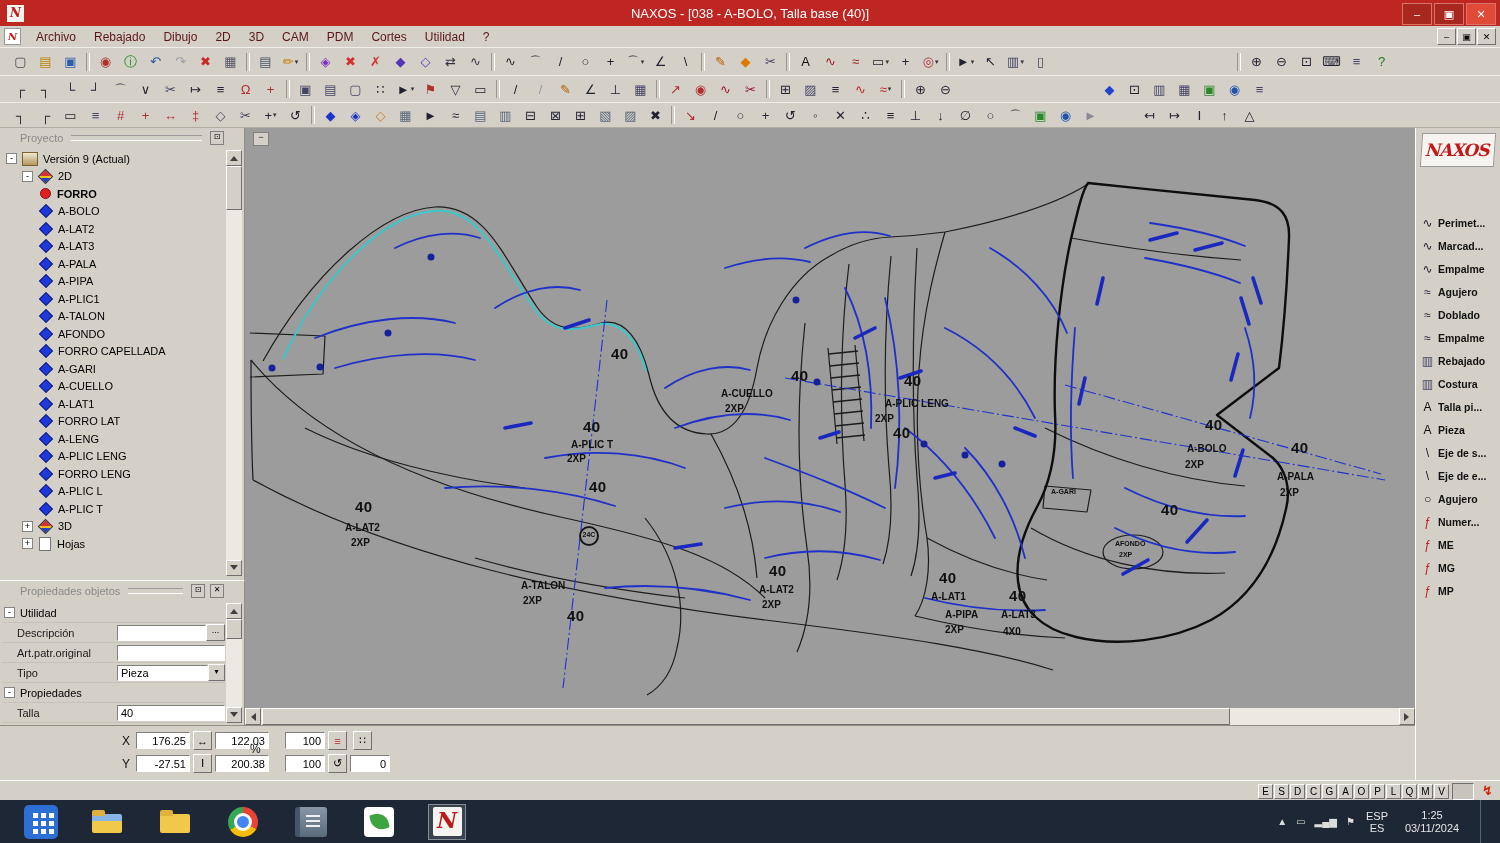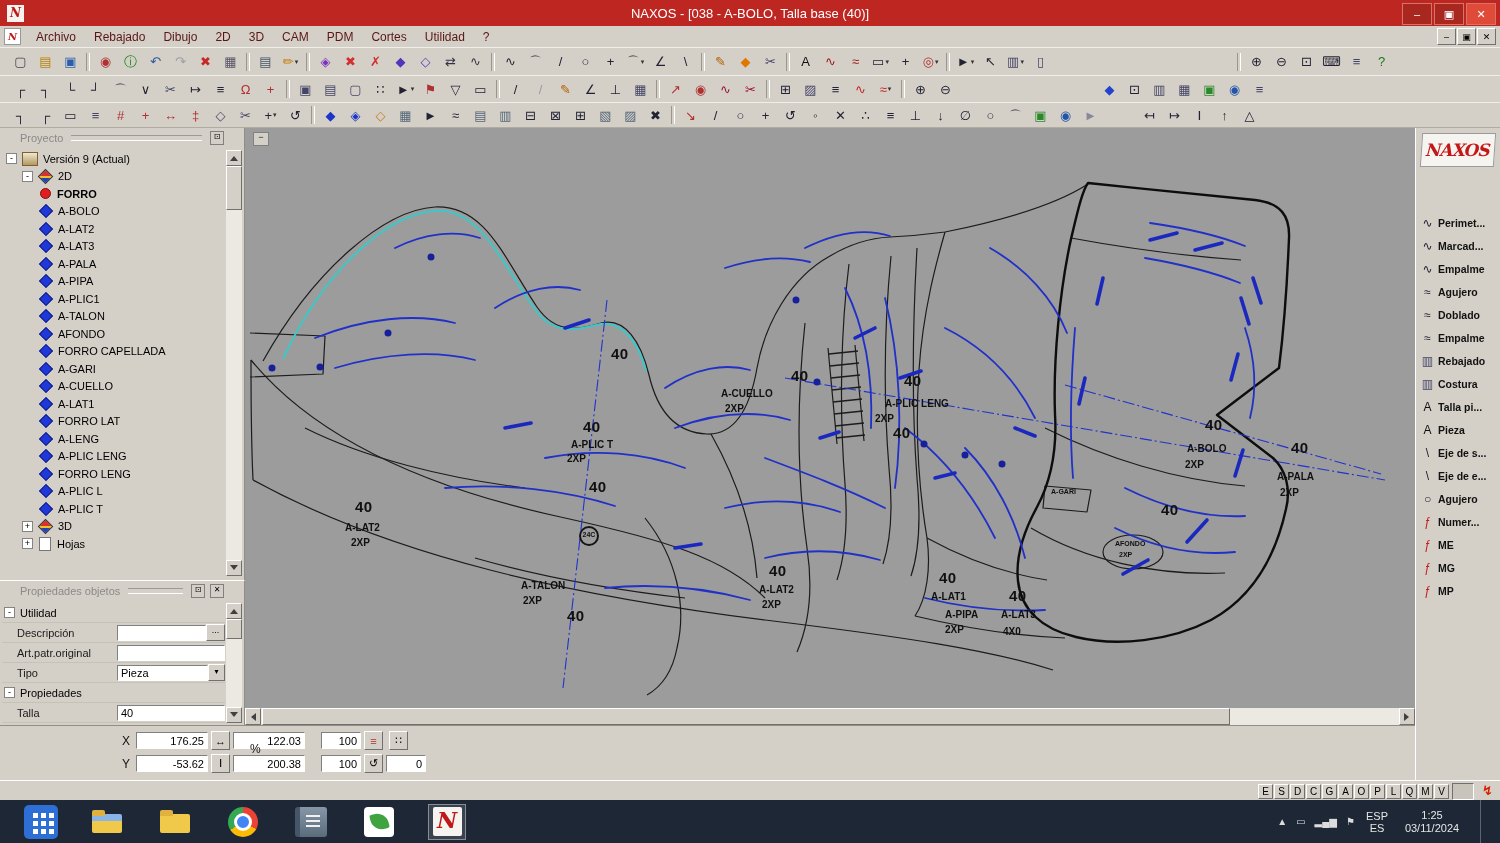--- a/index.html
+++ b/index.html
@@ -120,21 +120,21 @@
   .tool-ic{width:15px;margin-right:3px;font-size:12px;text-align:center;flex:none}
   .tool-label{font-size:10.5px;font-weight:bold;color:#111;white-space:nowrap;overflow:hidden}
 
   
   .statusarea{position:absolute;top:725px;left:0;width:1415px;height:55px;background:#d4d0c8;
               border-top:1px solid #928e84;box-sizing:border-box}
   .srow{position:absolute;left:122px;display:flex;align-items:center}
   .slabel{width:11px;font-size:12px;color:#111;margin-right:3px}
   .sfield{display:inline-flex;align-items:center;justify-content:flex-end;background:#fff;border:1px solid;
           border-color:#808080 #fff #fff #808080;height:17px;padding:0 3px;font-size:11px;box-sizing:border-box}
-  .w48{width:72px}.w40{width:40px}
+  .w48{width:54px}.w40{width:40px}
   .sico{width:19px;height:19px;border:1px solid;border-color:#fff #707070 #707070 #fff;background:#d4d0c8;
         display:inline-flex;align-items:center;justify-content:center;font-size:11px;margin:0 3px;box-sizing:border-box}
   .sico.red{color:#b03030}
   .sgap{width:16px}
   .pct{position:absolute;left:250px;top:16px;font-size:12px;color:#111}
 
   
   .letterbar{position:absolute;top:780px;left:0;width:1500px;height:20px;background:#d4d0c8;border-top:1px solid #fff;
              box-sizing:border-box}
   .letters{position:absolute;right:26px;top:2px;display:flex;align-items:center}
@@ -1054,21 +1054,21 @@
       <span class="sfield w48">176.25</span>
       <span class="sico">↔</span>
       <span class="sfield w48">122.03</span>
       <span class="sgap"></span>
       <span class="sfield w40">100</span>
       <span class="sico red">≡</span>
       <span class="sico">∷</span>
     </div>
     <div class="srow" style="top:28px">
       <span class="slabel">Y</span>
-      <span class="sfield w48">-53.62</span>
+      <span class="sfield w48">-27.51</span>
       <span class="sico">Ⅰ</span>
       <span class="sfield w48">200.38</span>
       <span class="sgap"></span>
       <span class="sfield w40">100</span>
       <span class="sico">↺</span>
       <span class="sfield w40">0</span>
     </div>
     <span class="pct">%</span>
   </div>
 

